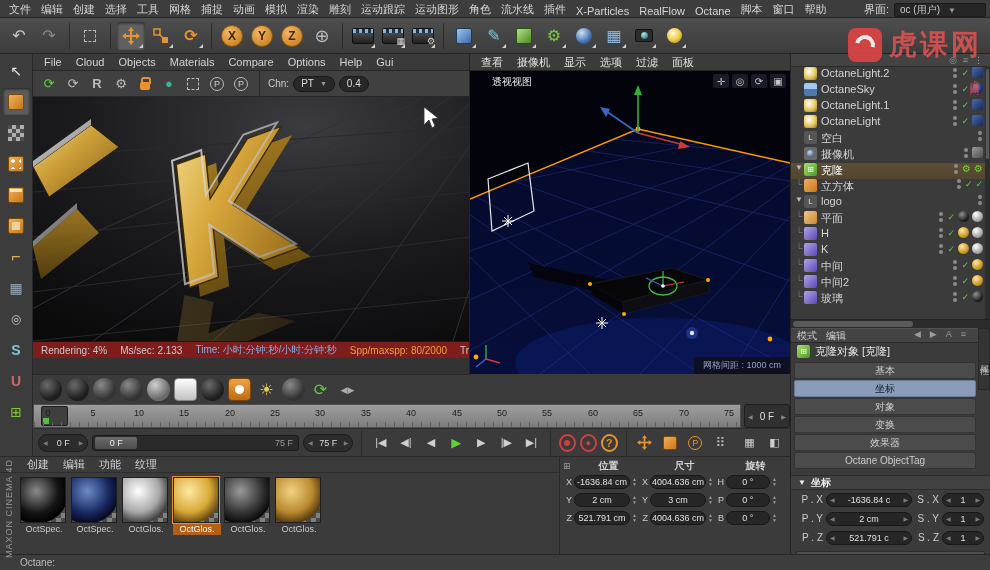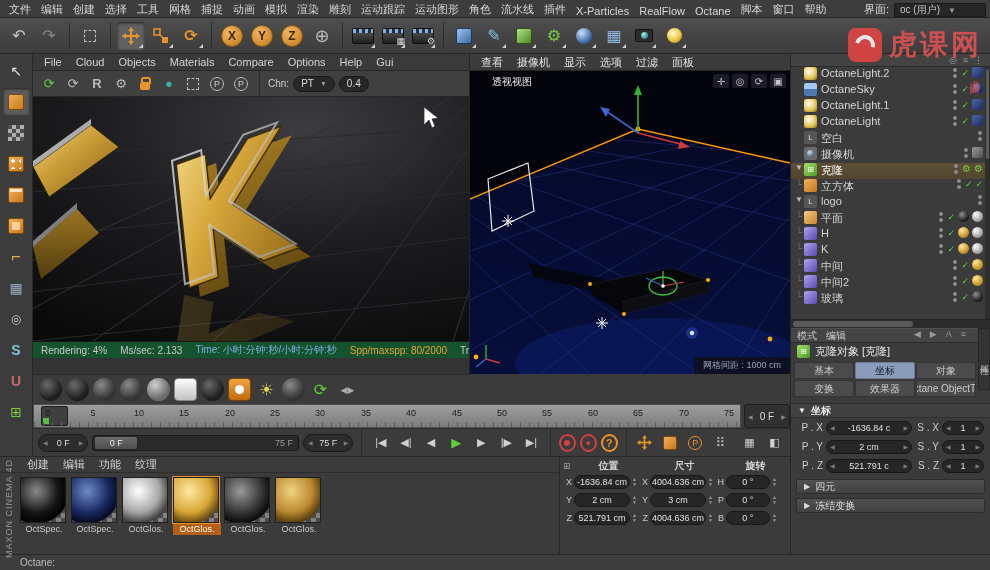--- a/index.html
+++ b/index.html
@@ -45,21 +45,21 @@
 .oc-logo{width:11px;height:11px;border-radius:2px;background:radial-gradient(circle at 35% 30%,#f08a5a,#a02818)}
 #oc-menu{height:17px;background:#3a3a3a;display:flex;align-items:center;padding:0 4px;border-bottom:1px solid #272727}
 #oc-menu .mi{padding:0 7px;color:#d2d2d2}
 #oc-tools{height:26px;background:#404040;display:flex;align-items:center;gap:4px;padding:0 6px;border-bottom:1px solid #272727}
 .oc-ic{width:20px;height:20px;border-radius:3px;display:flex;align-items:center;justify-content:center;font-size:13px;color:#bbb}
 .dashedbox{width:12px;height:12px;border:1px dashed #bbb}
 .pcirc{width:14px;height:14px;border:1px solid #bbb;border-radius:50%;font-size:9px;display:flex;align-items:center;justify-content:center;color:#ccc}
 .ddown{display:flex;align-items:center;gap:6px;background:#282828;border:1px solid #191919;border-radius:8px;height:16px;padding:0 7px;font-size:10px;color:#ddd}
 #oc-canvas{position:relative;height:244px;background:#0c0c0d;overflow:hidden}
 #oc-info{position:absolute;left:5px;top:2px;color:#38d23c;font-size:9px;z-index:3;font-family:"DejaVu Sans Mono",monospace;white-space:nowrap}
-#oc-status{height:17px;background:#14532d;border-top:1px solid #181818;display:flex;align-items:center;gap:13px;padding:0 8px;font-size:10px;color:#c8c8c8;white-space:nowrap;overflow:hidden}
+#oc-status{height:17px;background:#7f1d1d;border-top:1px solid #181818;display:flex;align-items:center;gap:13px;padding:0 8px;font-size:10px;color:#c8c8c8;white-space:nowrap;overflow:hidden}
 .c-blue{color:#7fb2e5}.c-orange{color:#e8a33c}
 
 #viewport{position:absolute;left:470px;top:54px;width:320px;height:320px}
 #vp-menu{height:17px;background:#3b3b3b;border-bottom:1px solid #242424;display:flex;align-items:center;padding:0 4px}
 #vp-menu .mi{padding:0 7px;color:#e2e2e2}
 #vp-view{position:relative;height:303px;overflow:hidden;background:#05051c}
 #vp-label{position:absolute;left:22px;top:4px;color:#ececec;font-size:10px;z-index:3;text-shadow:0 1px 2px #000}
 #vp-nav{position:absolute;right:4px;top:3px;display:flex;gap:3px;z-index:3}
 #vp-nav span{width:16px;height:14px;background:rgba(40,40,55,.65);border-radius:2px;color:#c5c5c5;font-size:10px;display:flex;align-items:center;justify-content:center}
 #vp-grid-info{position:absolute;right:0;bottom:0;background:rgba(14,14,26,.85);color:#9aa4b8;font-size:9px;padding:2px 9px;z-index:3}
@@ -95,21 +95,21 @@
 .tag-sq{width:11px;height:11px;border-radius:2px;flex:none}
 .sq-navy{background:linear-gradient(135deg,#4a6ab0,#182a58)}
 .sq-gray{background:linear-gradient(135deg,#9a9a9a,#4e4e4e)}
 #om-scroll{height:9px;background:#2c2c2c;border-top:1px solid #222;position:relative}
 #om-scroll i{position:absolute;left:2px;top:1px;width:120px;height:6px;background:#5a5a5a;border-radius:3px}
 #om-vscroll{position:absolute;right:0;top:13px;width:5px;height:252px;background:#2e2e2e}
 #om-vscroll i{display:block;margin:2px 1px;width:3px;height:90px;background:#5a5a5a;border-radius:2px}
 #at-bar{height:15px;background:#444;border-top:1px solid #505050;border-bottom:1px solid #2a2a2a;display:flex;align-items:flex-start;padding:0 6px;gap:9px;font-size:10px;color:#cfcfcf}
 #at-bar .ic{color:#9a9a9a;font-size:9px}
 #at-title{height:17px;display:flex;align-items:center;gap:5px;padding:0 6px;color:#e6e6e6}
-#at-tabs{display:grid;grid-template-columns:1fr 1fr 1fr;gap:1px;padding:2px 14px 2px 3px}
+#at-tabs{display:grid;grid-template-columns:1fr;gap:1px;padding:2px 14px 2px 3px}
 .at-tab{height:17px;background:#4b4b4b;border:1px solid #343434;display:flex;align-items:center;justify-content:center;font-size:10px;color:#ccc;border-radius:2px;overflow:hidden;white-space:nowrap}
 .at-tab.active{background:#8a9cba;color:#141e2c;border-color:#6a7a94}
 #at-sec{height:15px;display:flex;align-items:center;gap:5px;padding:0 7px;font-size:10px;color:#ececec;font-weight:bold;background:#414141;border-top:1px solid #2d2d2d;border-bottom:1px solid #2d2d2d;margin-top:4px}
 .frow{height:19px;display:flex;align-items:center;padding:0 4px;gap:3px}
 .flabel{width:28px;text-align:right;font-size:10px;color:#ccc;white-space:nowrap}
 .flabel.s{width:24px}
 .fld{height:14px;background:#262626;border:1px solid #181818;border-radius:7px;display:flex;align-items:center;padding:0 3px;font-size:9px;color:#e0e0e0}
 .fld .ar{color:#7a7a7a;font-size:6px}
 .fld b{flex:1;text-align:center;font-weight:normal;white-space:nowrap}
 .fld.w84{width:86px}.fld.w40{width:42px}

